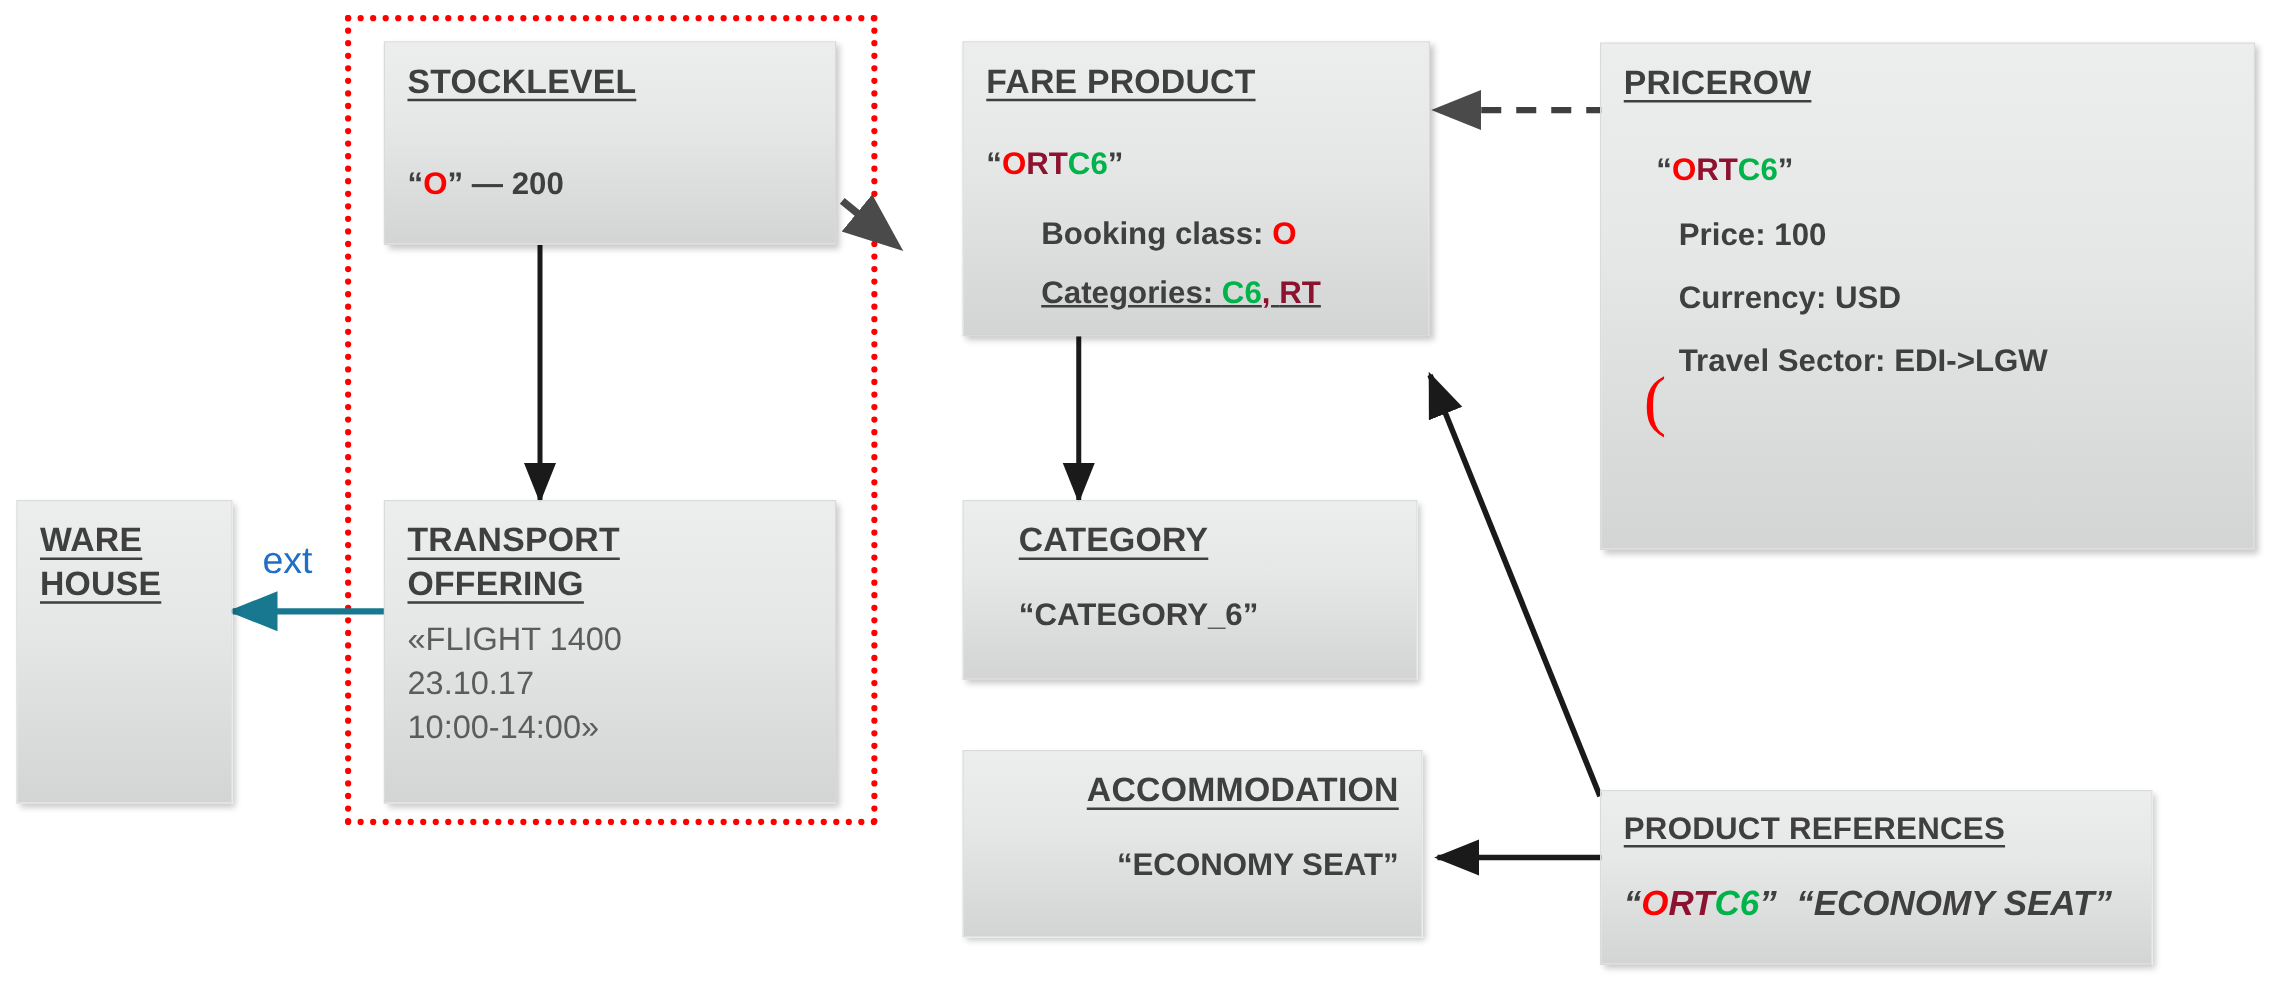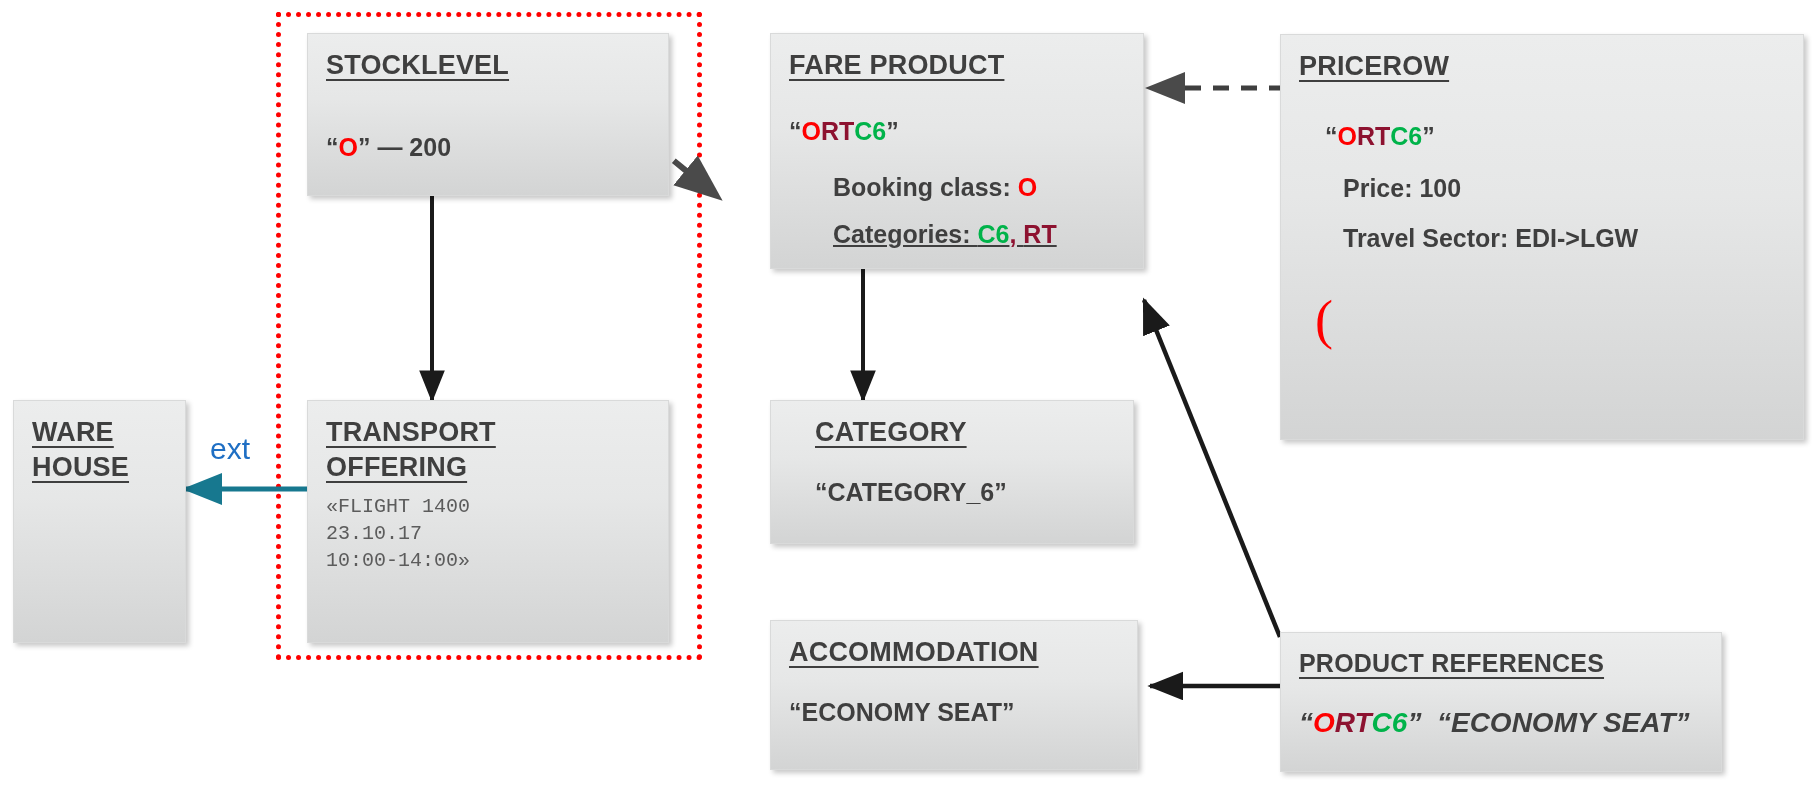--- a/index.html
+++ b/index.html
@@ -40,23 +40,22 @@
   }
   .box .title.two-line { white-space: normal; }
   .box .body {
     font-weight: bold;
     font-size: 25px;
     color: #3f3f3f;
     line-height: 1.34;
   }
   .box .body.light {
     font-weight: normal;
-    font-size: 20px;
+    font-size: 26px;
     color: #5c5c5c;
-    font-family: Liberation Mono, monospace;
   }
   .indent1 { padding-left: 26px; }
   .indent2 { padding-left: 44px; }
 
   
   .c-red    { color: #ff0000; }
   .c-maroon { color: #8d1230; }
   .c-green  { color: #00b34a; }
 
   
@@ -164,31 +163,32 @@
     <div class="body indent2" style="margin-top:14px;text-decoration:underline;">
       <span>Categories: </span><span class="c-green">C6</span><span class="c-maroon">, </span><span class="c-maroon">RT</span>
     </div>
   </div>
 
   <div class="box" style="left:770px; top:400px; width:364px; height:144px;padding-left:44px;">
     <div class="title">CATEGORY</div>
     <div class="body" style="margin-top:26px;">“CATEGORY_6”</div>
   </div>
 
-  <div class="box" style="left:770px; top:620px; width:368px; height:150px;">
+  <div class="box" style="left:770px; top:600px; width:368px; height:150px;text-align:right;">
     <div class="title">ACCOMMODATION</div>
     <div class="body" style="margin-top:26px;">“ECONOMY SEAT”</div>
   </div>
 
   <div class="box" style="left:1280px; top:34px; width:524px; height:406px;">
     <div class="title">PRICEROW</div>
     <div class="body indent1" style="margin-top:36px;">
       <span>“</span><span class="c-red">O</span><span class="c-maroon">RT</span><span class="c-green">C6</span><span>”</span>
     </div>
     <div class="body indent2" style="margin-top:18px;">Price: 100</div>
+    <div class="body indent2" style="margin-top:17px;">Currency: USD</div>
     <div class="body indent2" style="margin-top:17px;">Travel Sector: EDI-&gt;LGW</div>
     <span class="red-paren" style="left:34px; top:258px;">(</span>
   </div>
 
   <div class="box" style="left:1280px; top:632px; width:442px; height:140px;">
     <div class="title" style="font-size:25px;">PRODUCT REFERENCES</div>
     <div class="body" style="margin-top:24px; font-size:28px;font-style:italic;">
       <span>“</span><span class="c-red">O</span><span class="c-maroon">RT</span><span class="c-green">C6</span><span>”</span><span style="white-space:pre;">  “ECONOMY SEAT”</span>
     </div>
   </div>

